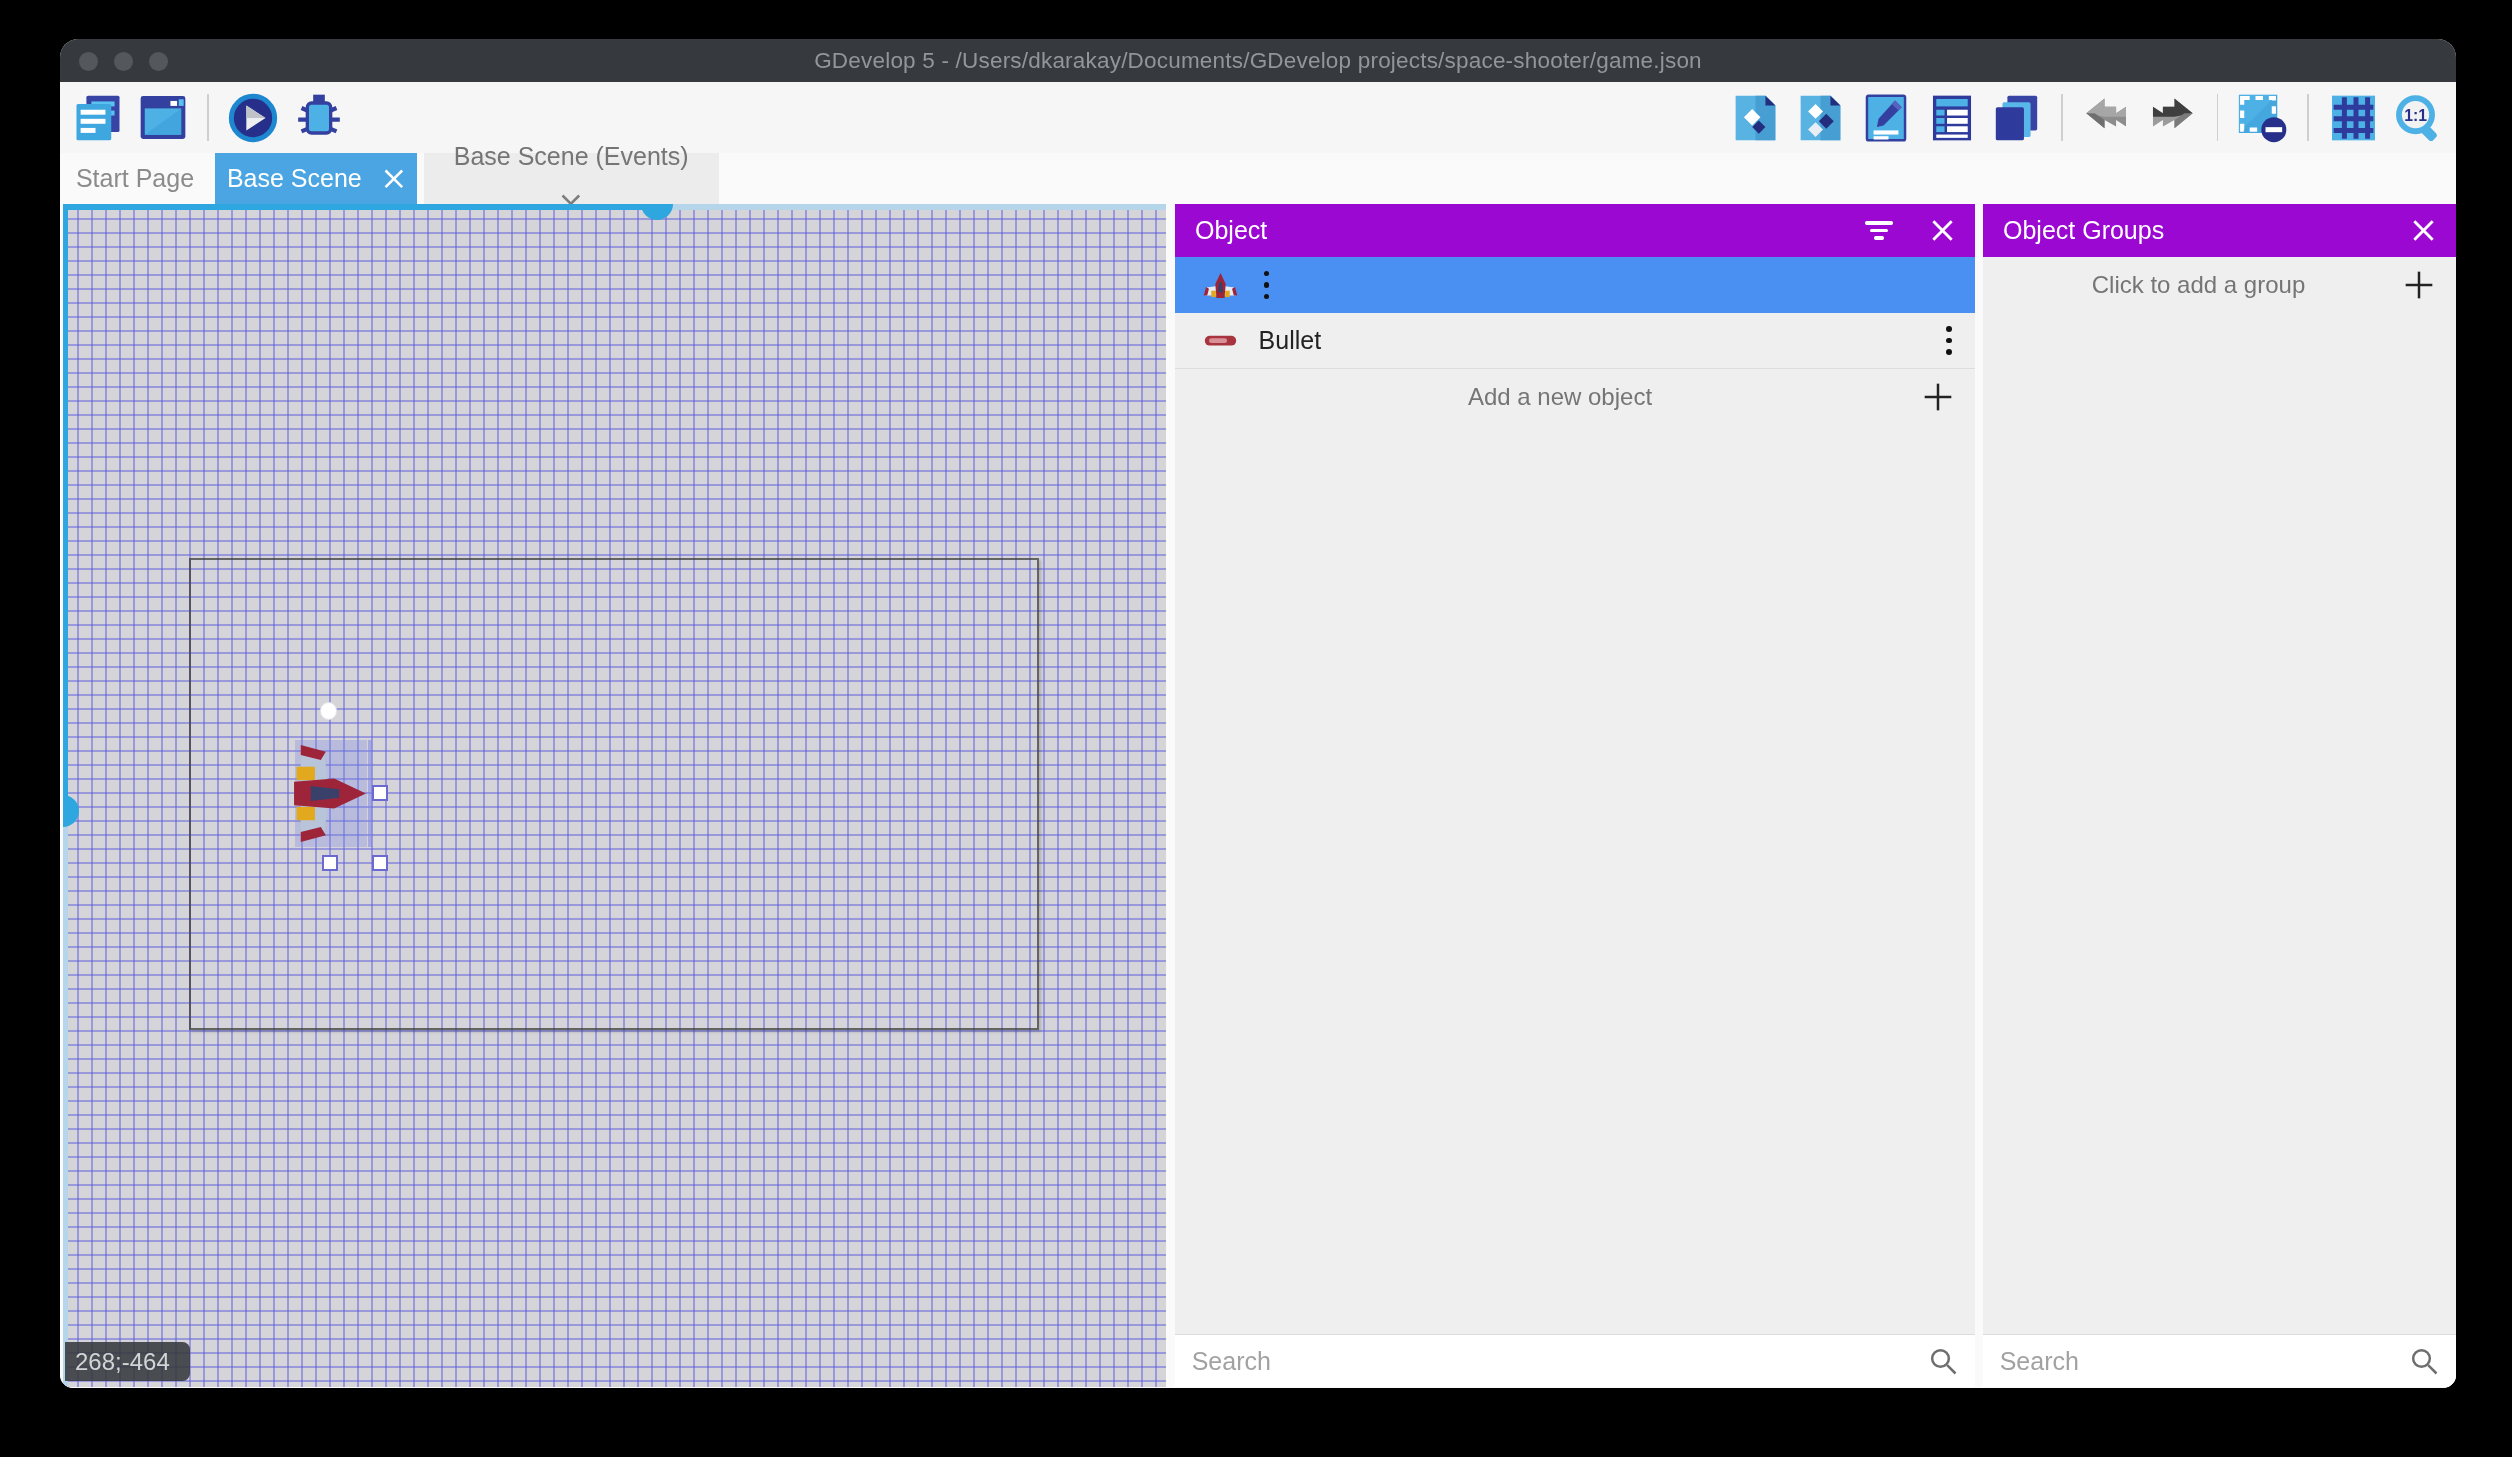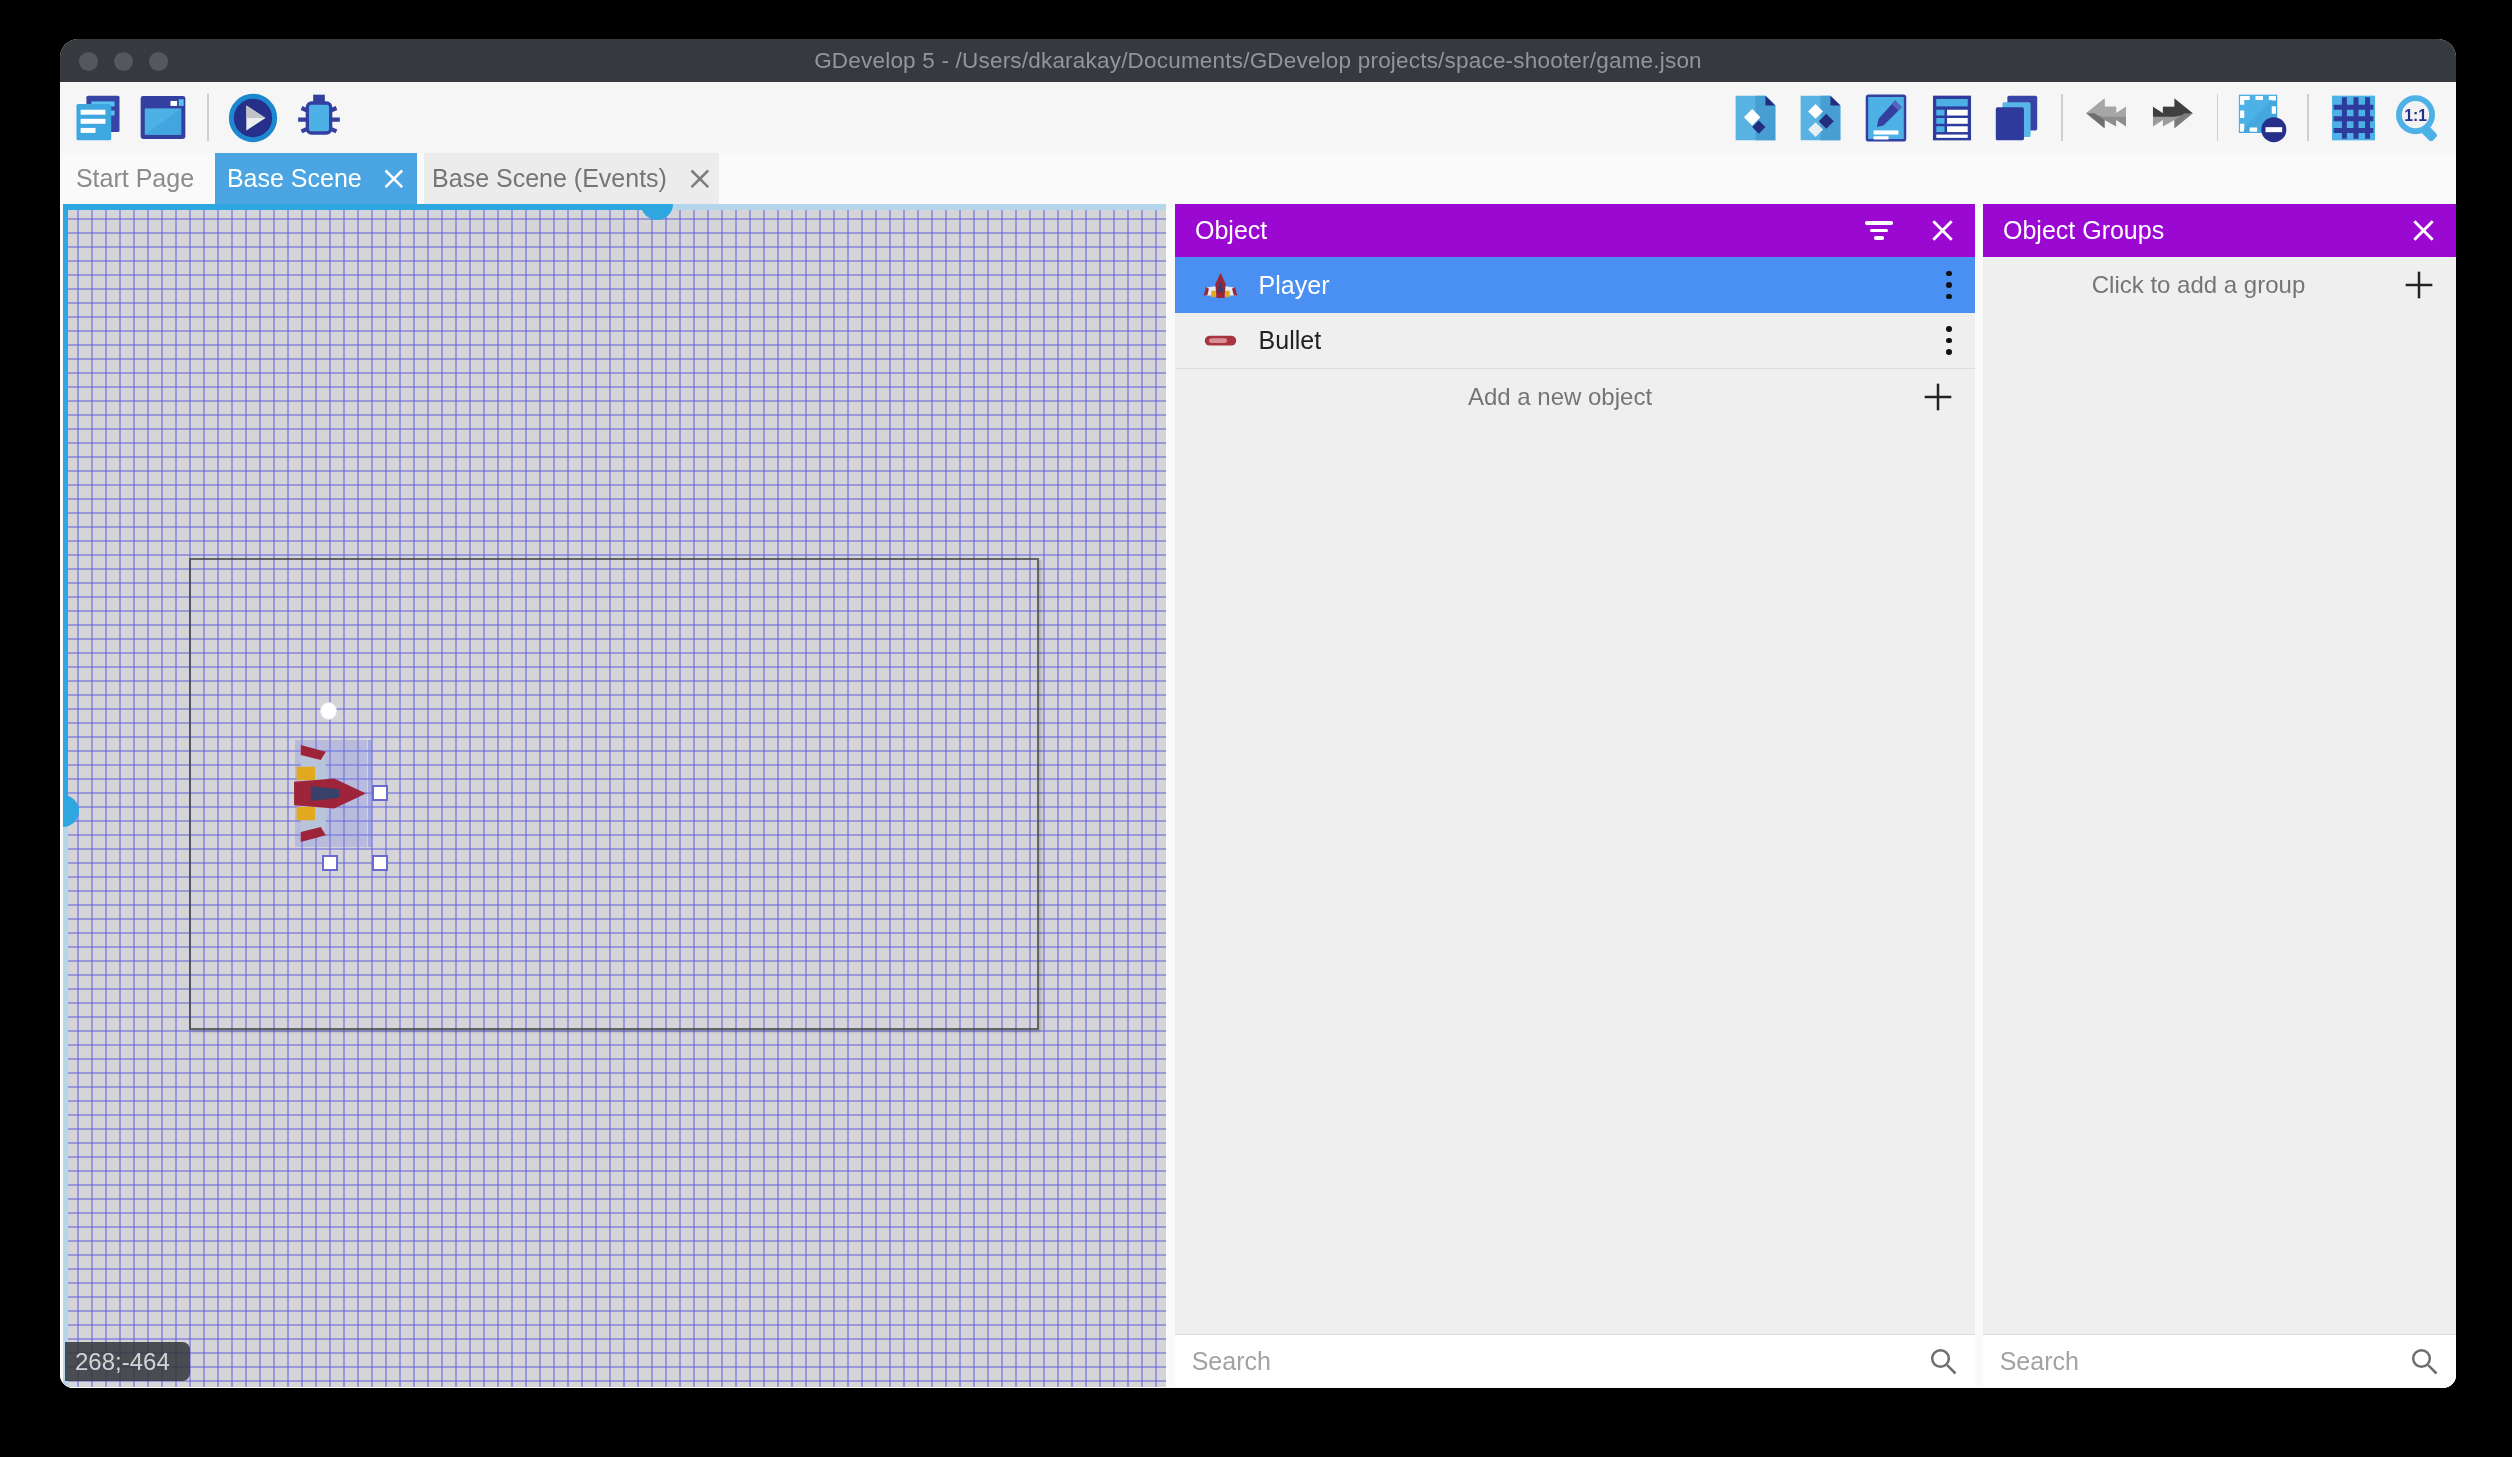--- a/index.html
+++ b/index.html
@@ -24,21 +24,21 @@
   .tb-btn { width:52px; height:52px; display:flex; align-items:center; justify-content:center; }
   .tb-sep { width:1.7px; height:47px; background:#cfcfcf; margin:0 5px; }
   .tb-btn svg { display:block; }
 
   
   .tabbar { position:absolute; left:0; top:114px; width:100%; height:51px; background:#fafafa;
             display:flex; align-items:stretch; }
   .tab { display:flex; align-items:center; justify-content:center; gap:21.7px; font-size:25px; }
   .tab-start { width:150px; color:#8b8b8b; }
   .tab-active { width:202px; margin-left:5px; background:#4ba5e2; color:#fff; }
-  .tab-events { width:295px; margin-left:6.7px; background:#ececec; color:#757575; }
+  .tab-events { width:295px; margin-left:6.7px; background:#ececec; color:#757575;flex-direction:column; }
   .tab-close svg { display:block; }
 
   
   .content { position:absolute; left:0; top:165px; width:100%; height:1184px; background:#fafafa; }
 
   
   .canvas { position:absolute; left:2.5px; top:0; width:1104px; height:1183px; background:#d5d5d9;
             background-image:
               linear-gradient(to right, rgba(93,93,220,.50) 1.7px, transparent 1.7px),
               linear-gradient(to bottom, rgba(93,93,220,.50) 1.7px, transparent 1.7px);
@@ -368,21 +368,20 @@
               <polygon points="8,10 36,16 42,60 8,60" fill="#e8edf4"></polygon>
               <polygon points="8,6 38,14 32,24 8,18" fill="#9e2539"></polygon>
               <rect x="3" y="32" width="22" height="16" fill="#e2a91f"></rect>
               <polygon points="8,118 36,112 42,68 8,68" fill="#e8edf4"></polygon>
               <polygon points="8,122 38,114 32,104 8,110" fill="#9e2539"></polygon>
               <rect x="3" y="80" width="22" height="16" fill="#e2a91f"></rect>
               <polygon points="0,50 48,46 86,64 48,82 0,78" fill="#9e2539"></polygon>
               <polygon points="20,55 54,59 54,69 20,73" fill="#39406a"></polygon>
             </svg>
           </span>
-          <span class="obj-label">Player</span>
           <span class="kebab">
               <b></b>
               <b></b>
               <b></b>
             </span>
         </div>
 
         <div class="obj-row row-bullet">
           <span class="obj-thumb">
             <svg width="33" height="13.3" viewBox="0 0 40 16">

